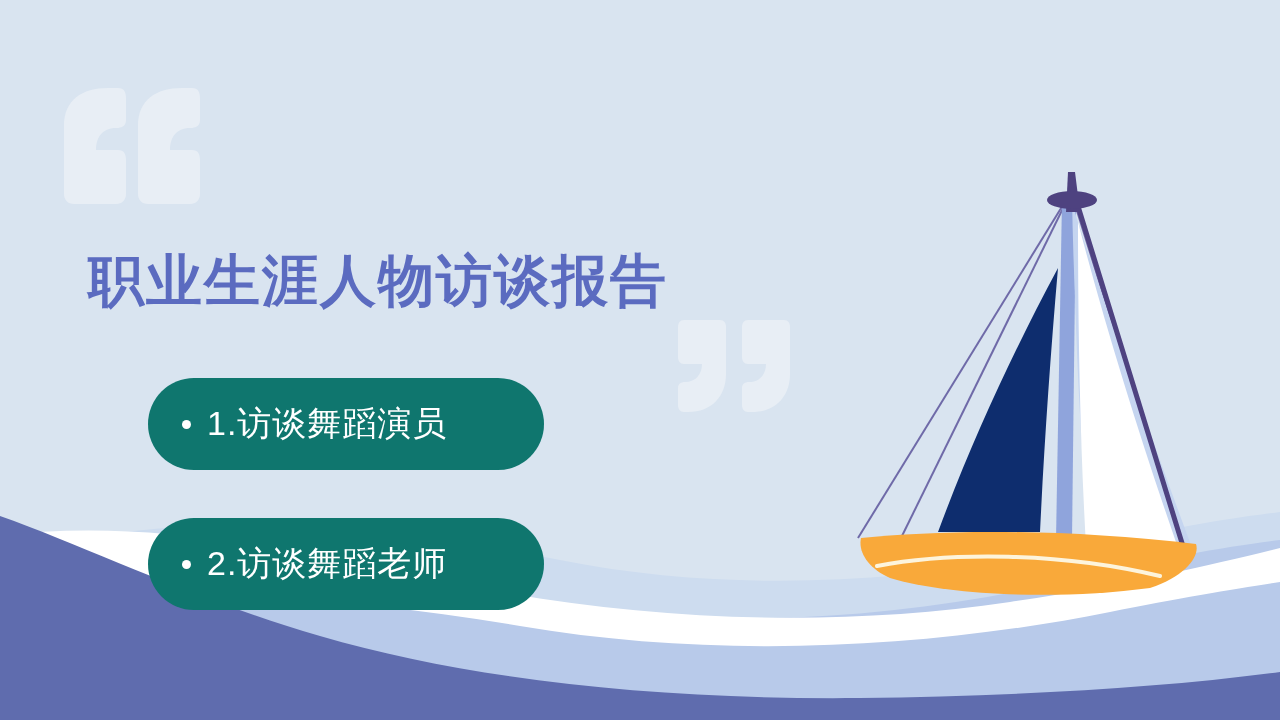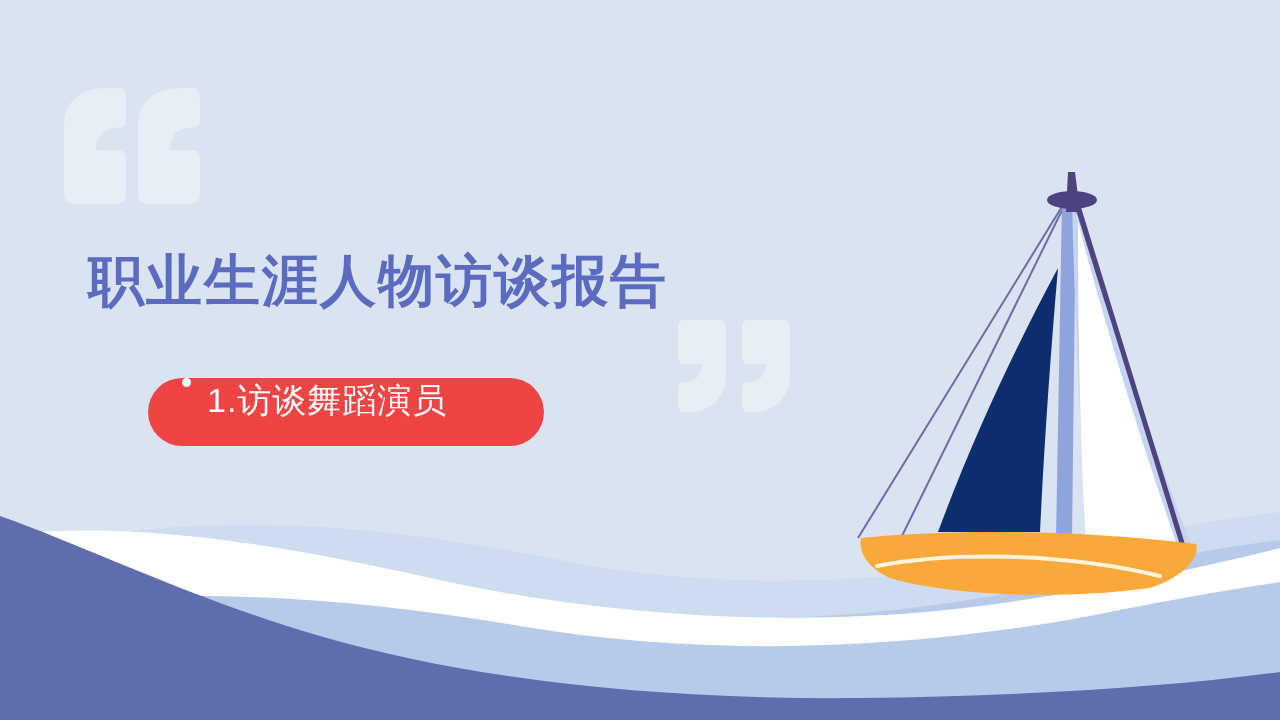--- a/index.html
+++ b/index.html
@@ -60,24 +60,24 @@
     letter-spacing: 2px;
     color: #5b6bc0;
     white-space: nowrap;
     font-family: "Liberation Sans", "DejaVu Sans", sans-serif;
   }
 
   
   .pill {
     position: absolute;
     display: flex;
-    align-items: flex-start;
-    height: 68px;
+    align-items: center;
+    height: 92px;
     border-radius: 46px;
-    background: #ef4444;
+    background: #0f766e;
     padding: 0 30px 0 34px;
     box-sizing: border-box;
     color: #ffffff;
   }
   .pill-bullet {
     width: 9px;
     height: 9px;
     border-radius: 50%;
     background: #ffffff;
     flex: 0 0 auto;
@@ -158,14 +158,18 @@
     </svg>
   </div>
 
   <div id="title">职业生涯人物访谈报告</div>
 
   <div id="pill-1" class="pill">
     <span class="pill-bullet"></span>
     <span class="pill-label">1.访谈舞蹈演员</span>
   </div>
 
+  <div id="pill-2" class="pill">
+    <span class="pill-bullet"></span>
+    <span class="pill-label">2.访谈舞蹈老师</span>
+  </div>
 
 </div>
 
 </body></html>

